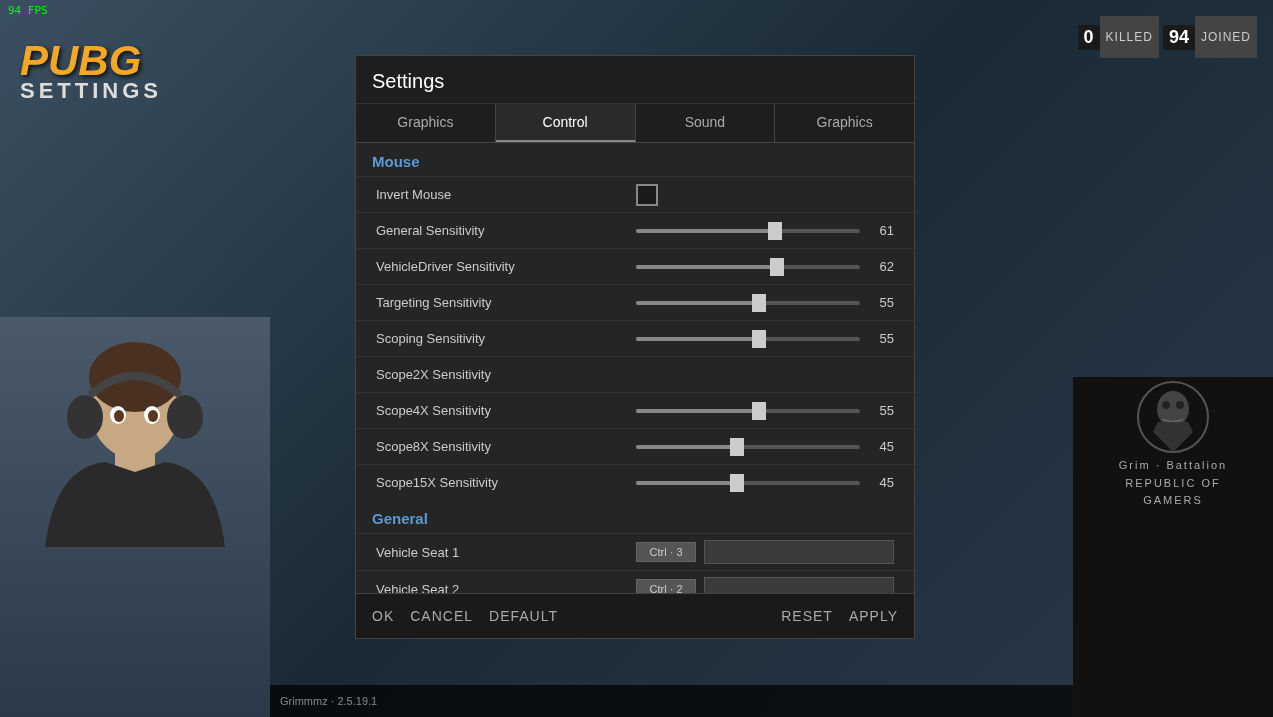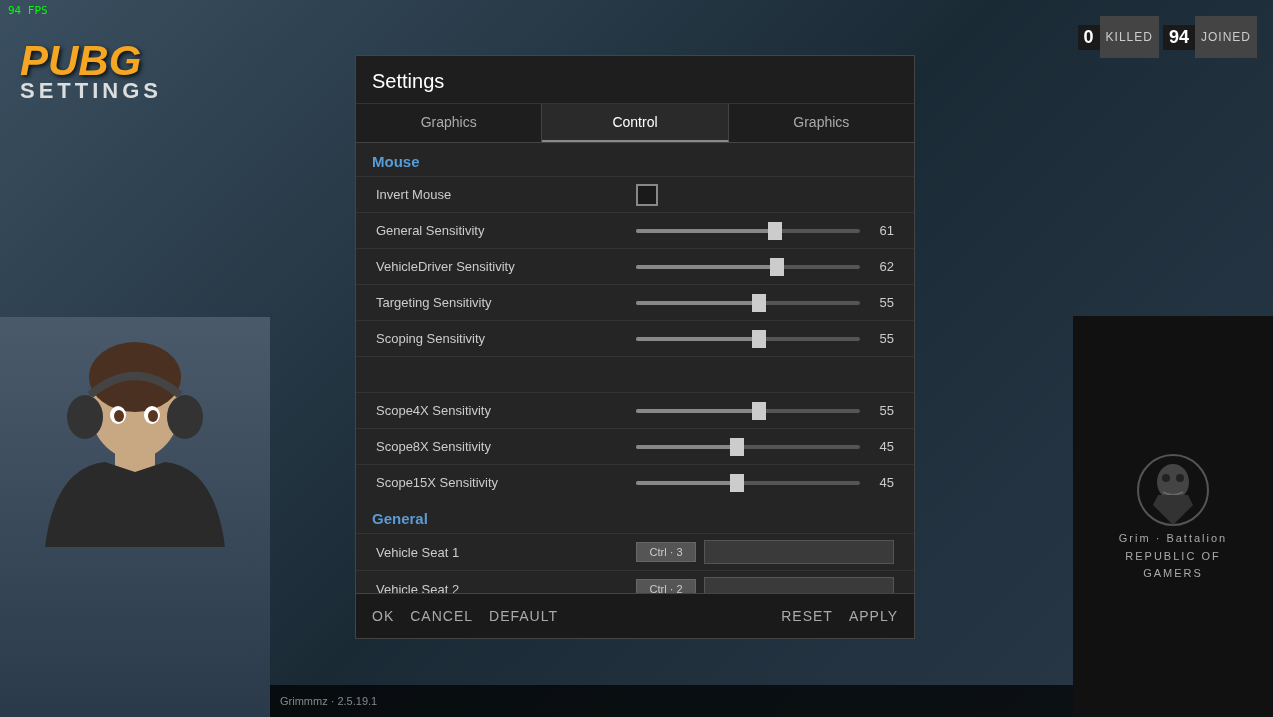--- a/index.html
+++ b/index.html
@@ -101,26 +101,25 @@
       justify-content: center;
       color: #666;
       font-size: 60px;
     }
 
     .grim-battalion {
       position: absolute;
       bottom: 0;
       right: 0;
       width: 200px;
-      height: 401px;
+      height: 340px;
       background: #111;
       display: flex;
       flex-direction: column;
       align-items: center;
-      justify-content: center;
     }
     .grim-battalion-text {
       color: #aaa;
       font-size: 11px;
       letter-spacing: 2px;
       text-align: center;
       line-height: 1.6;
     }
 
     
@@ -366,20 +365,21 @@
     </svg>
   </div>
 </div>
 
 <div class="settings-dialog">
   <div class="settings-title">Settings</div>
 
   <div class="tabs">
     <div class="tab">Graphics</div>
     <div class="tab active">Control</div>
+    <div class="tab">Sound</div>
     <div class="tab">Graphics</div>
   </div>
 
   <div class="settings-content">
 
     <div class="section-header">Mouse</div>
 
     <div class="setting-row">
       <div class="setting-label">Invert Mouse</div>
       <div class="setting-control">
@@ -433,20 +433,21 @@
           <div class="slider-track">
             <div class="slider-fill" style="width:55%"></div>
             <div class="slider-thumb" style="left:calc(55% - 7px)"></div>
           </div>
           <span class="slider-value">55</span>
         </div>
       </div>
     </div>
 
     <div class="setting-row">
+      <div class="setting-label">Scope2X  Sensitivity</div>
     </div>
 
     <div class="setting-row">
       <div class="setting-label">Scope4X  Sensitivity</div>
       <div class="setting-control">
         <div class="slider-container">
           <div class="slider-track">
             <div class="slider-fill" style="width:55%"></div>
             <div class="slider-thumb" style="left:calc(55% - 7px)"></div>
           </div>

